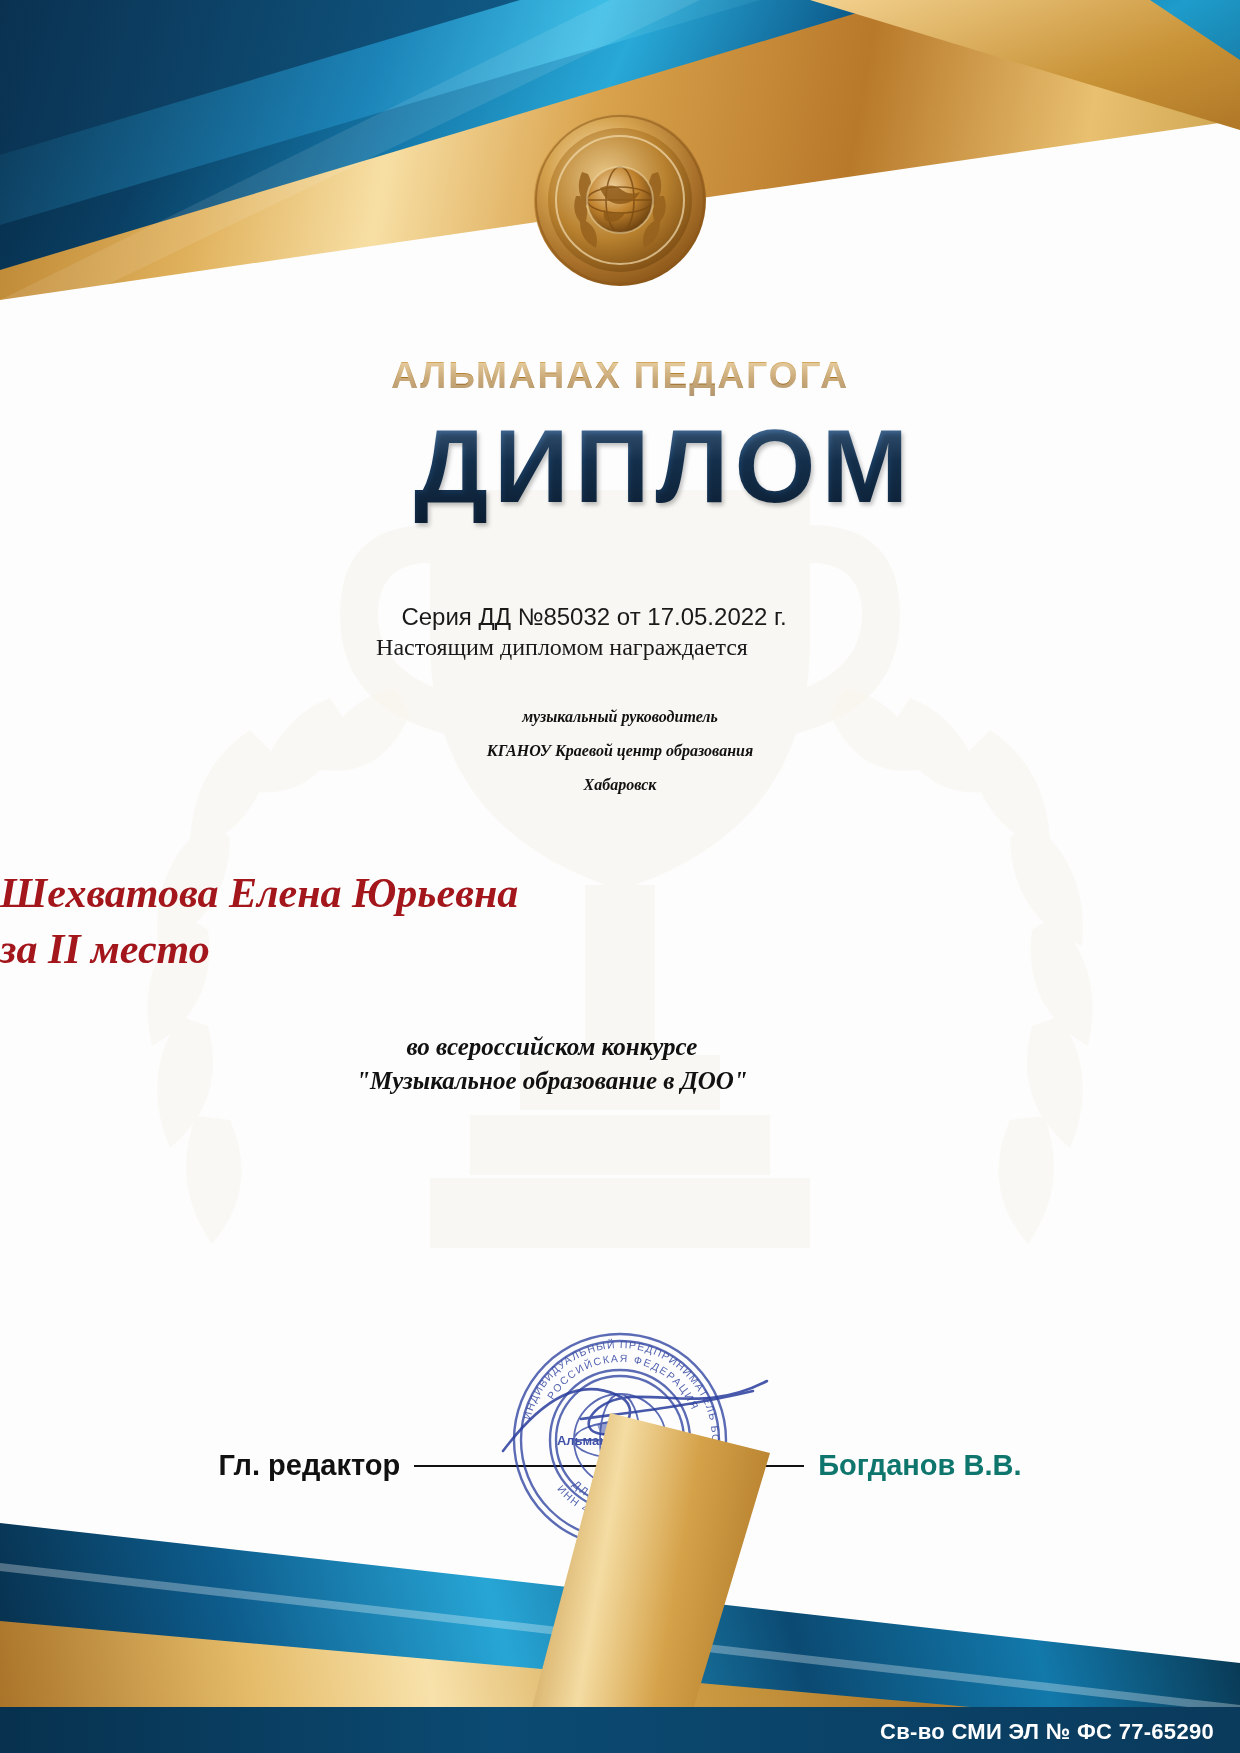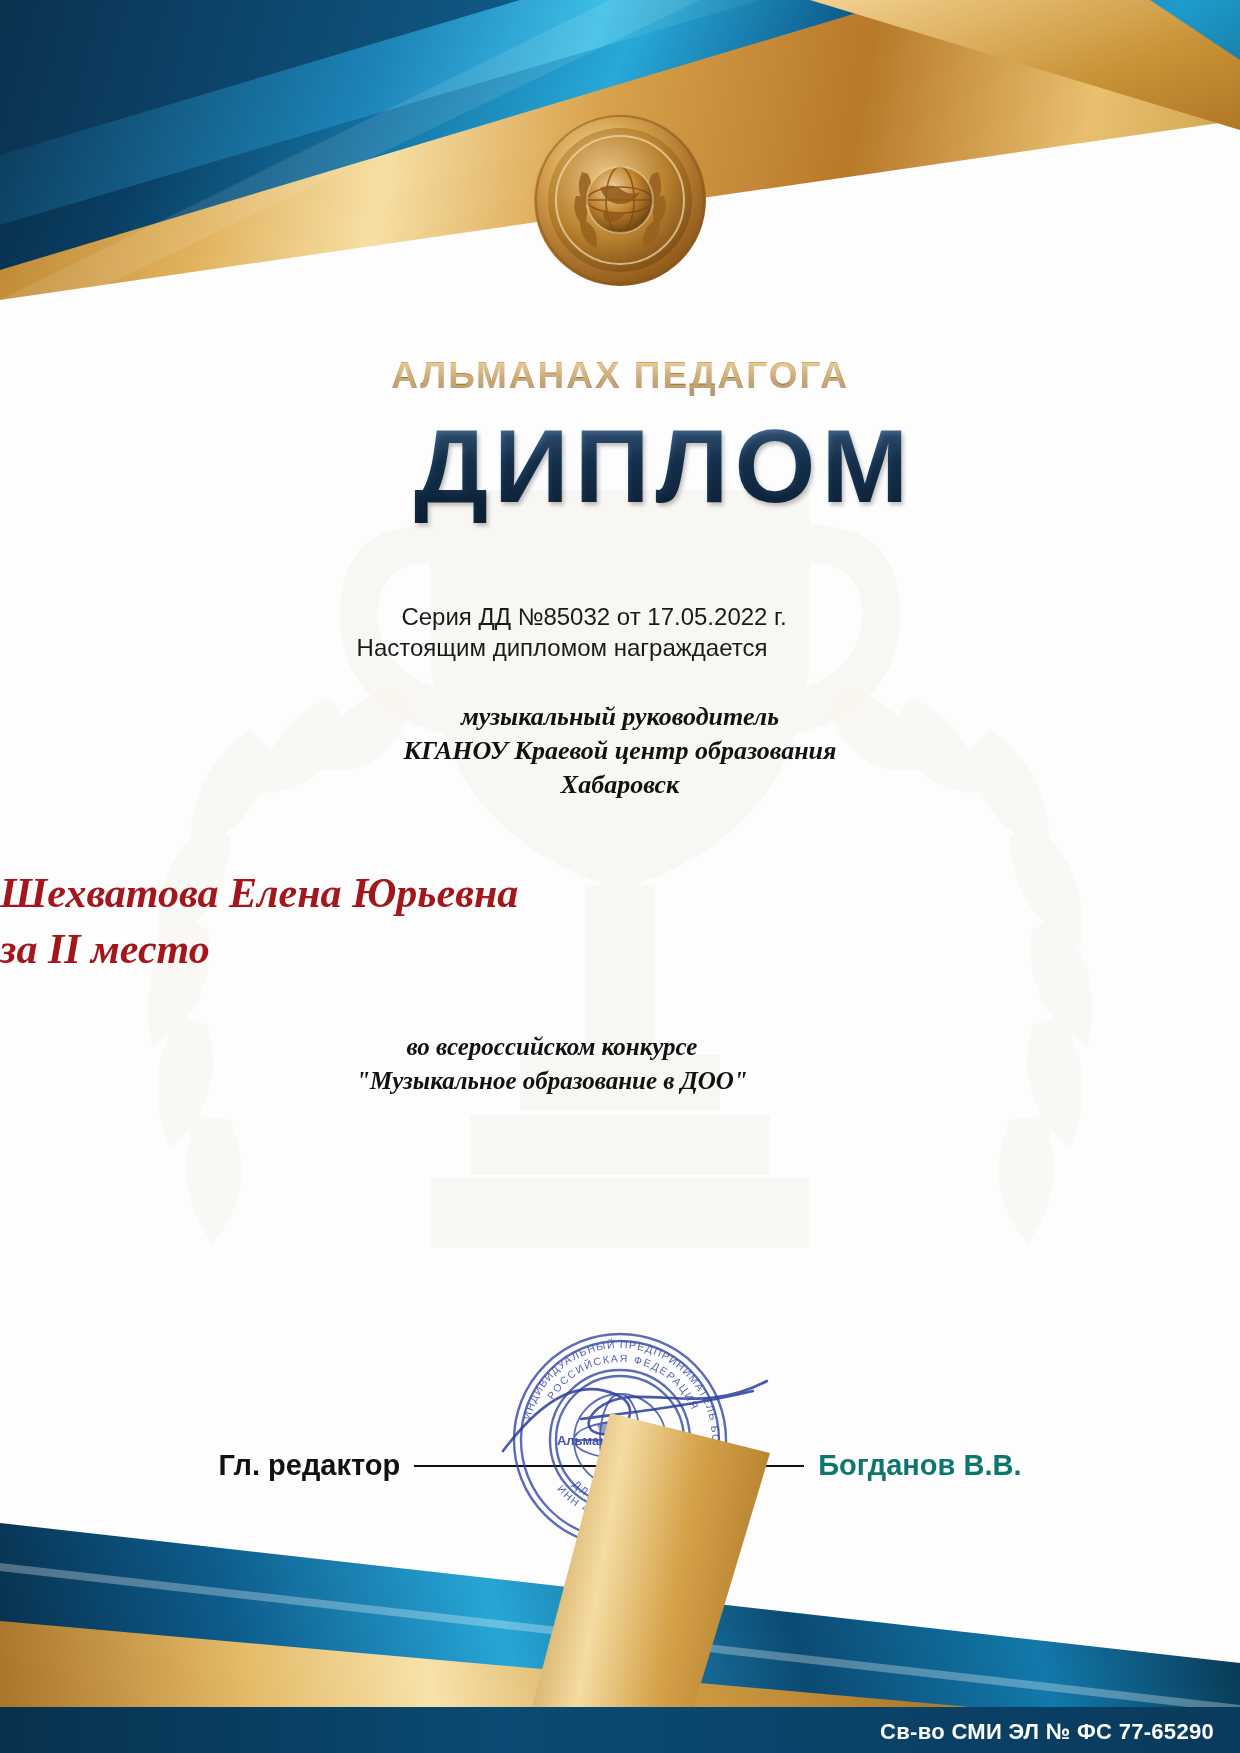--- a/index.html
+++ b/index.html
@@ -119,27 +119,27 @@
     text-shadow:2px 3px 4px rgba(0,0,0,.25);
     margin-left:44px;
   }
 
   .serial{
     position:absolute;top:600px;width:1188px;text-align:center;
     font-size:24px;color:#1a1a1a;line-height:34px;
   }
   .awarded{
     position:absolute;top:634px;width:1124px;text-align:center;
-    font-size:24px;color:#1a1a1a;
+    font-size:24px;color:#1a1a1a;font-family:Liberation Serif, serif;
   }
 
   .role{
     position:absolute;top:700px;width:1240px;text-align:center;
     font-family:"Liberation Serif", serif;
-    font-size:26px;font-weight:bold;font-style:italic;color:#111;
+    font-size:16px;font-weight:bold;font-style:italic;color:#111;
     line-height:34px;
   }
 
   .laureate{
     position:absolute;top:865px;width:1240px;text-align:left;
     font-family:"Liberation Serif", serif;
     font-size:42px;font-weight:bold;font-style:italic;
     color:#a3161b;line-height:56px;
   }
 

